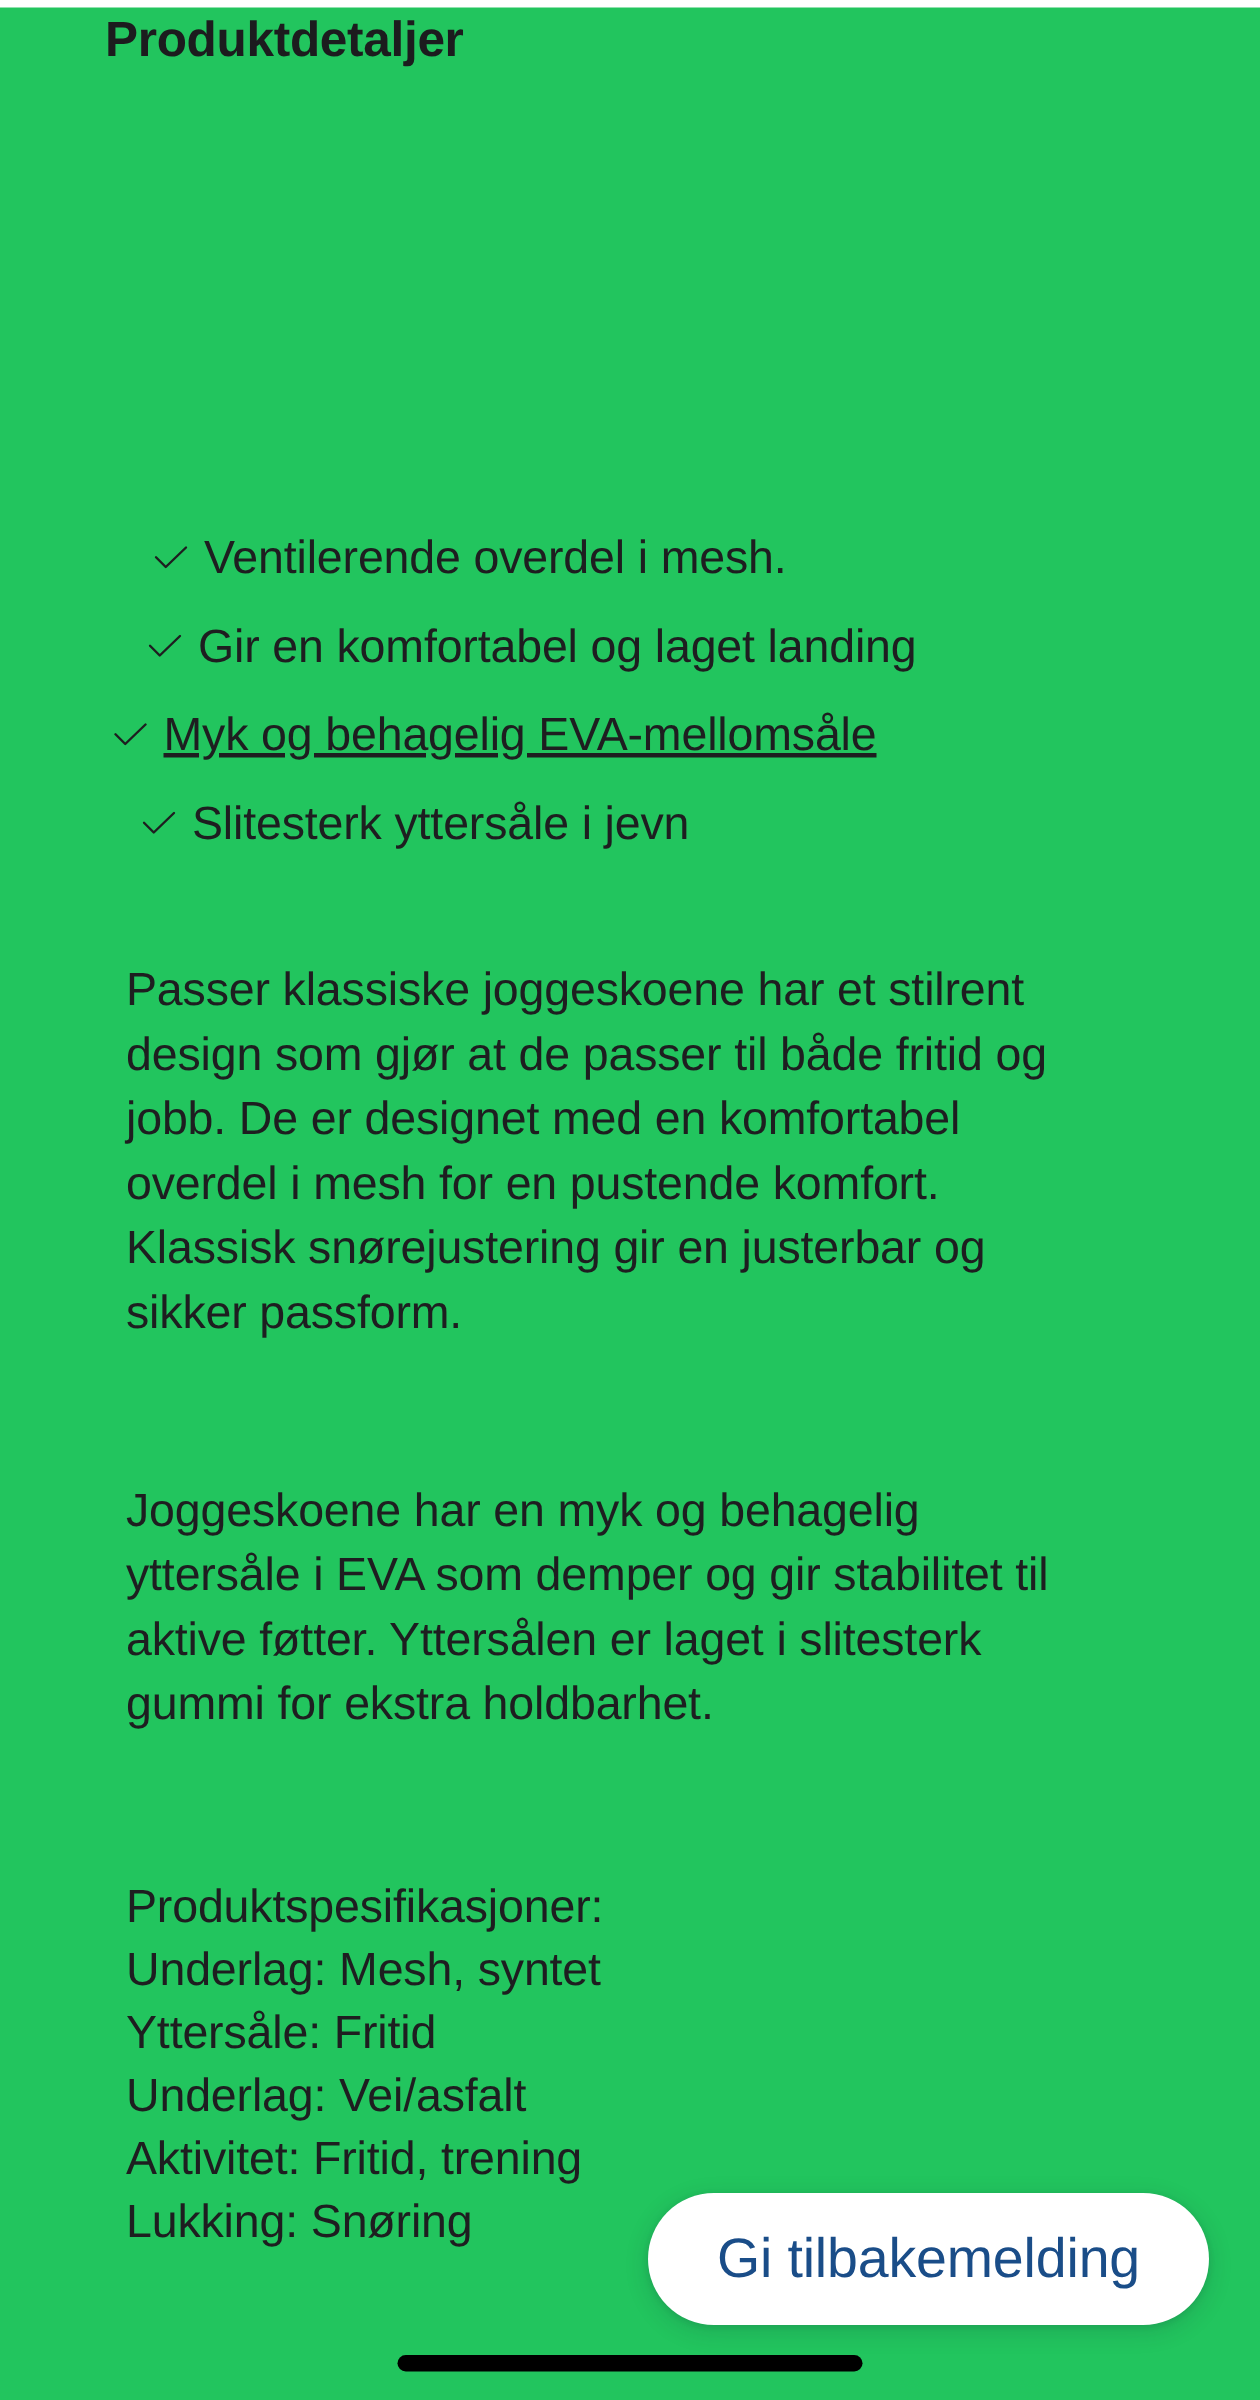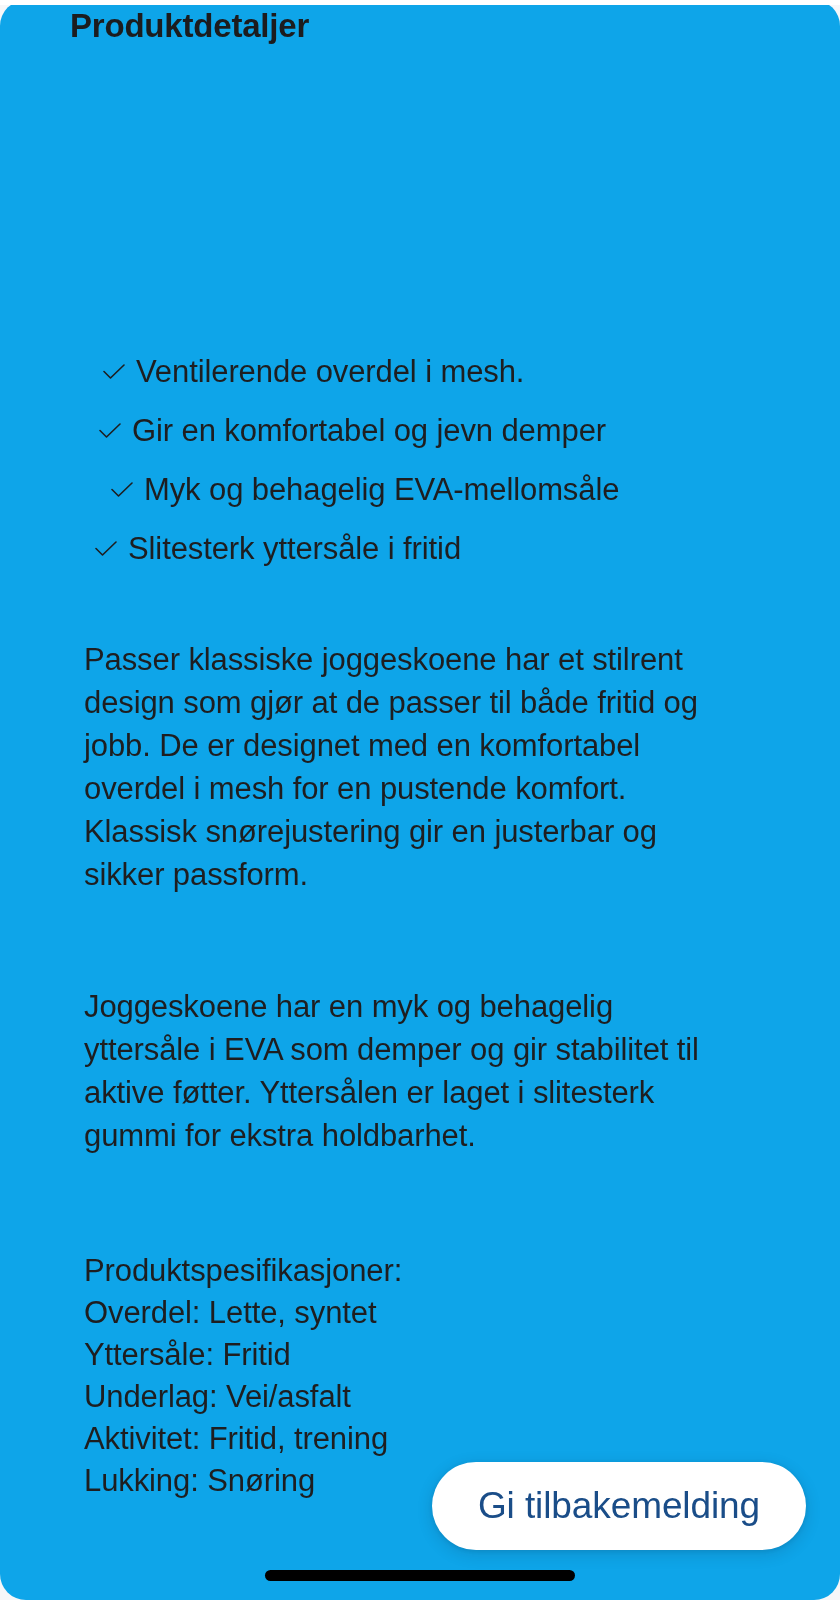--- a/index.html
+++ b/index.html
@@ -24,23 +24,22 @@
     width: 840px;
     height: 5px;
     background: #ffffff;
   }
 
   #page {
     position: absolute;
     top: 0; left: 0;
     width: 840px;
     height: 1600px;
-    background: #0ea5e9;
+    background: #22c55e;
     padding: 0;
-    border-radius: 26px;
   }
 
   
   #page-title {
     position: absolute;
     left: 70px;
     top: 6px;
     font-size: 33px;
     font-weight: bold;
     letter-spacing: -0.2px;
@@ -78,21 +77,21 @@
     font-size: 31px;
     line-height: 59px;
     height: 59px;
     color: #1e1e20;
     letter-spacing: -0.1px;
     white-space: nowrap;
   }
 
   .feature-item:nth-child(1) { padding-left: 103px; }
   .feature-item:nth-child(2) { padding-left: 99px; }
-  .feature-item:nth-child(3) { padding-left: 111px; }
+  .feature-item:nth-child(3) { padding-left: 76px; text-decoration: underline; }
   .feature-item:nth-child(4) { padding-left: 95px; }
 
   .check-icon {
     flex: 0 0 auto;
     width: 22px;
     height: 59px;
     margin-right: 11px;
     display: flex;
     align-items: center;
     justify-content: center;
@@ -164,50 +163,50 @@
       </span>
       <span>Ventilerende overdel i mesh.</span>
     </div>
 
     <div class="feature-item">
       <span class="check-icon">
         <svg width="22" height="16" viewBox="0 0 22 16" fill="none">
           <path d="M1 7.5 L7.5 14 L21 1" stroke="#1e1e20" stroke-width="1.6" stroke-linecap="round" stroke-linejoin="round"></path>
         </svg>
       </span>
-      <span>Gir en komfortabel og jevn demper</span>
+      <span>Gir en komfortabel og laget landing</span>
     </div>
 
     <div class="feature-item">
       <span class="check-icon">
         <svg width="22" height="16" viewBox="0 0 22 16" fill="none">
           <path d="M1 7.5 L7.5 14 L21 1" stroke="#1e1e20" stroke-width="1.6" stroke-linecap="round" stroke-linejoin="round"></path>
         </svg>
       </span>
       <span>Myk og behagelig EVA-mellomsåle</span>
     </div>
 
     <div class="feature-item">
       <span class="check-icon">
         <svg width="22" height="16" viewBox="0 0 22 16" fill="none">
           <path d="M1 7.5 L7.5 14 L21 1" stroke="#1e1e20" stroke-width="1.6" stroke-linecap="round" stroke-linejoin="round"></path>
         </svg>
       </span>
-      <span>Slitesterk yttersåle i fritid</span>
+      <span>Slitesterk yttersåle i jevn</span>
     </div>
 
   </div>
 
   <p class="body-para" id="design-paragraph">Passer klassiske joggeskoene har et stilrent design som gjør at de passer til både fritid og jobb. De er designet med en komfortabel overdel i mesh for en pustende komfort. Klassisk snørejustering gir en justerbar og sikker passform.</p>
 
   <p class="body-para" id="sole-paragraph">Joggeskoene har en myk og behagelig yttersåle i EVA som demper og gir stabilitet til aktive føtter. Yttersålen er laget i slitesterk gummi for ekstra holdbarhet.</p>
 
   <div id="spec-list">
     <div class="spec-line">Produktspesifikasjoner:</div>
-    <div class="spec-line">Overdel: Lette, syntet</div>
+    <div class="spec-line">Underlag: Mesh, syntet</div>
     <div class="spec-line">Yttersåle: Fritid</div>
     <div class="spec-line">Underlag: Vei/asfalt</div>
     <div class="spec-line">Aktivitet: Fritid, trening</div>
     <div class="spec-line">Lukking: Snøring</div>
   </div>
 
   <button id="feedback-button">Gi tilbakemelding</button>
 
   <div id="home-indicator"></div>
 

